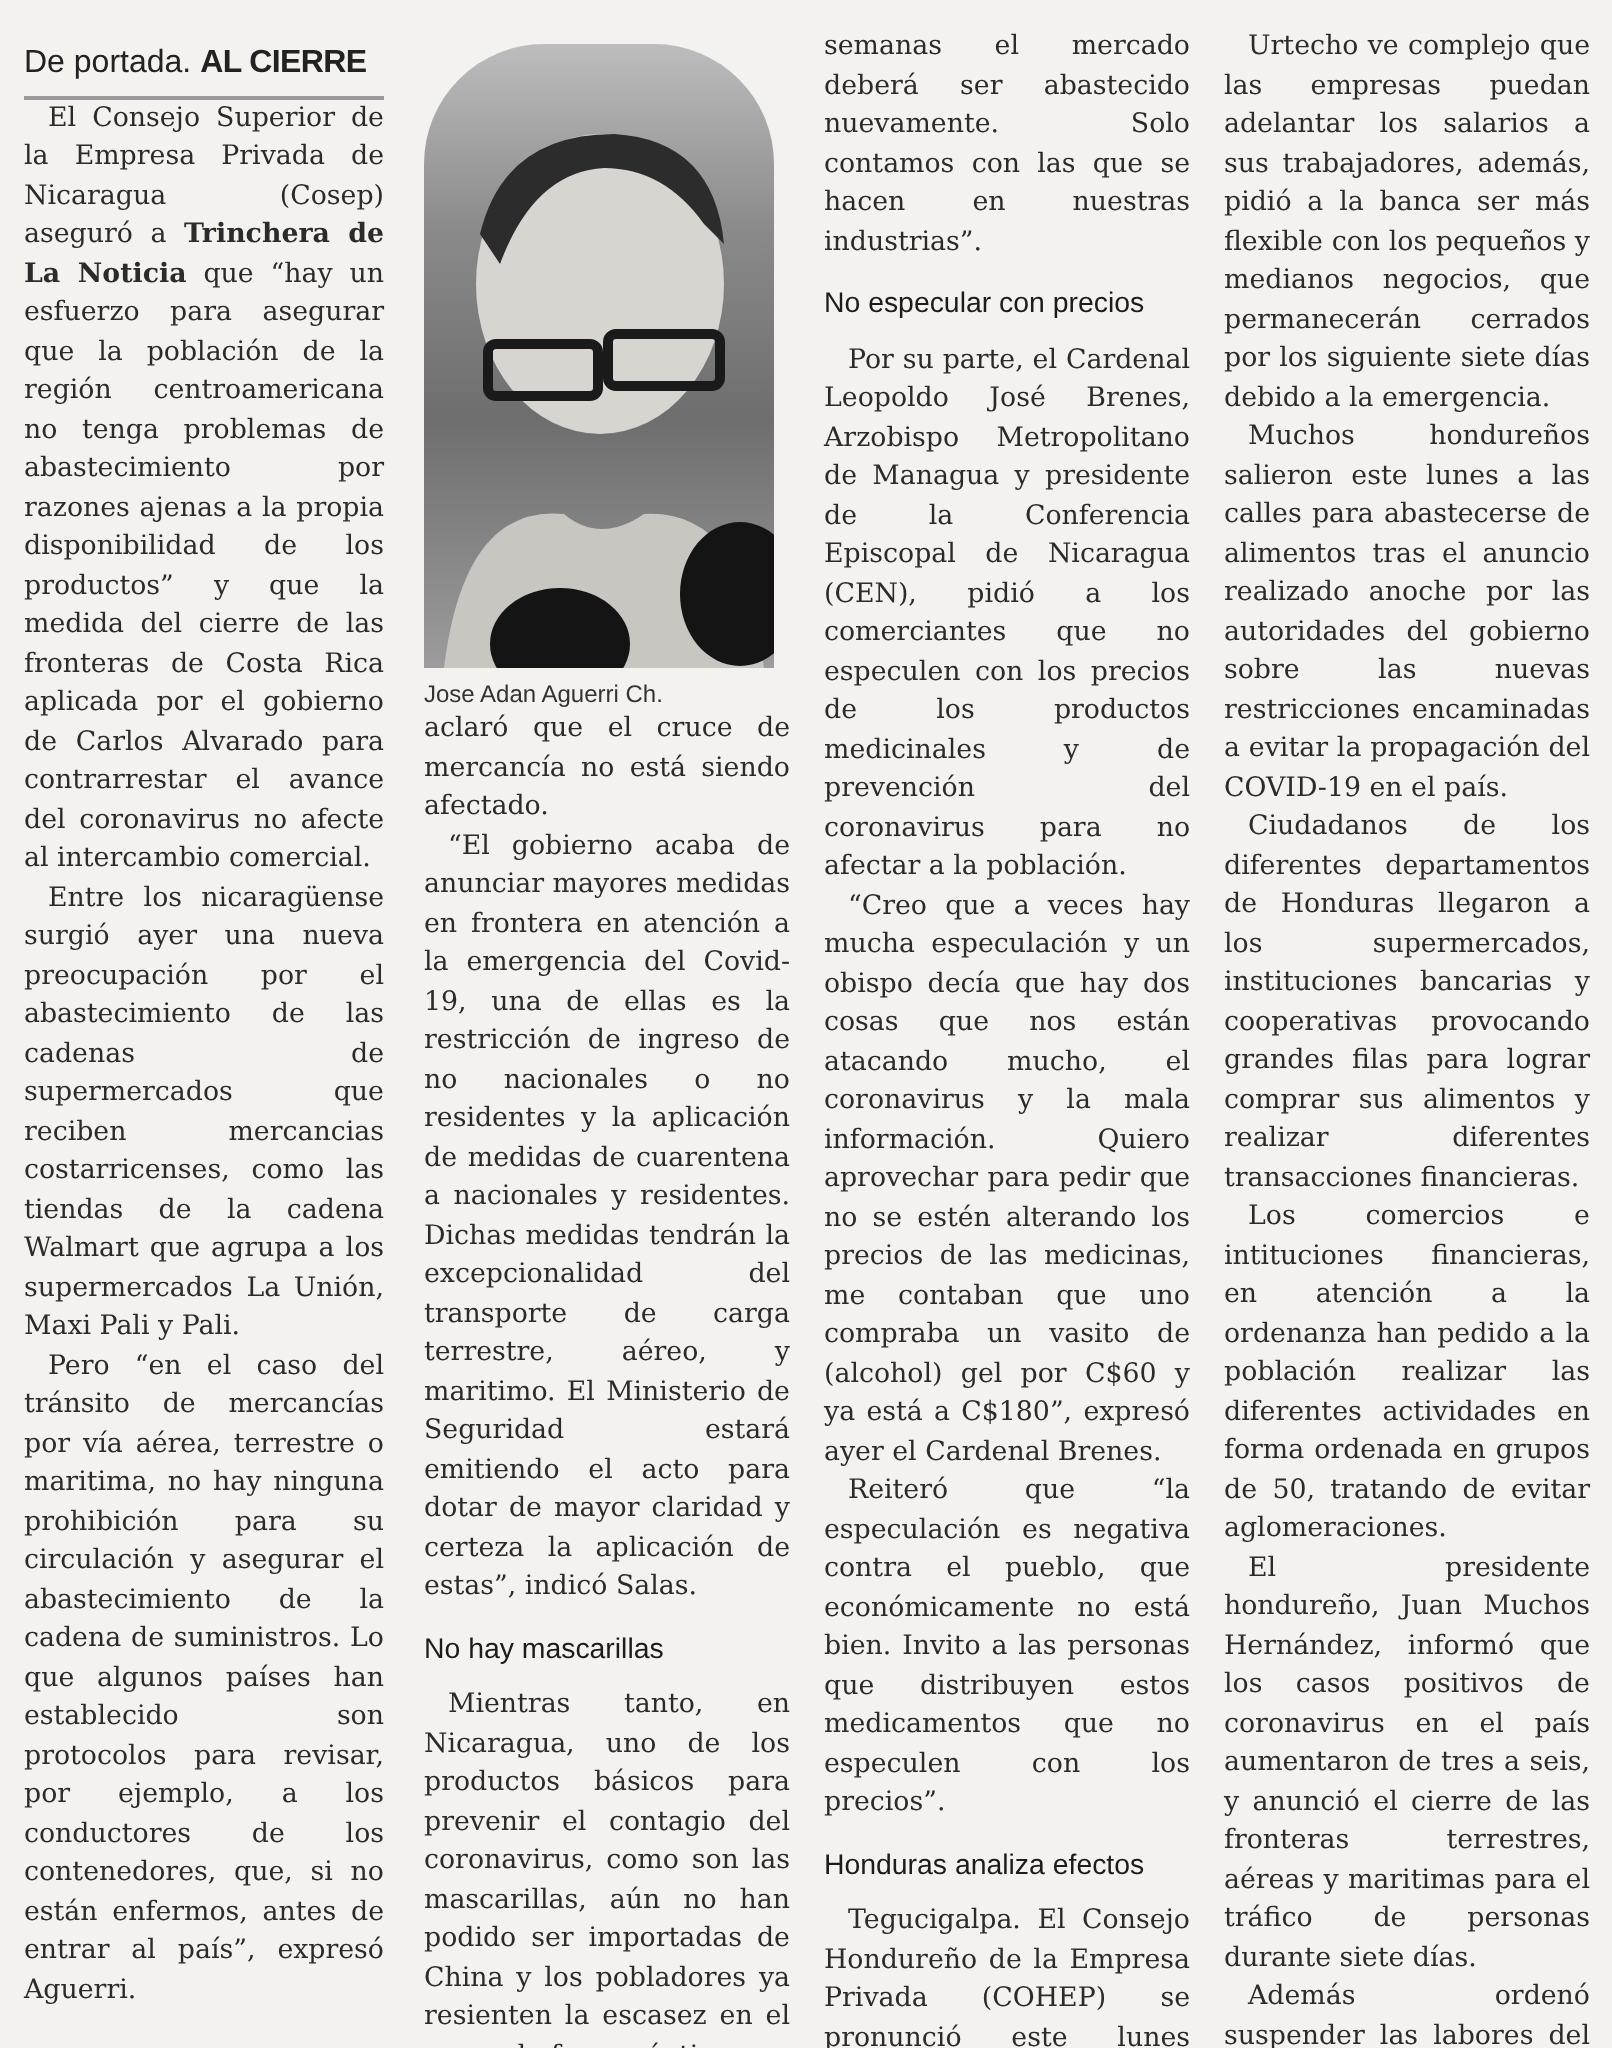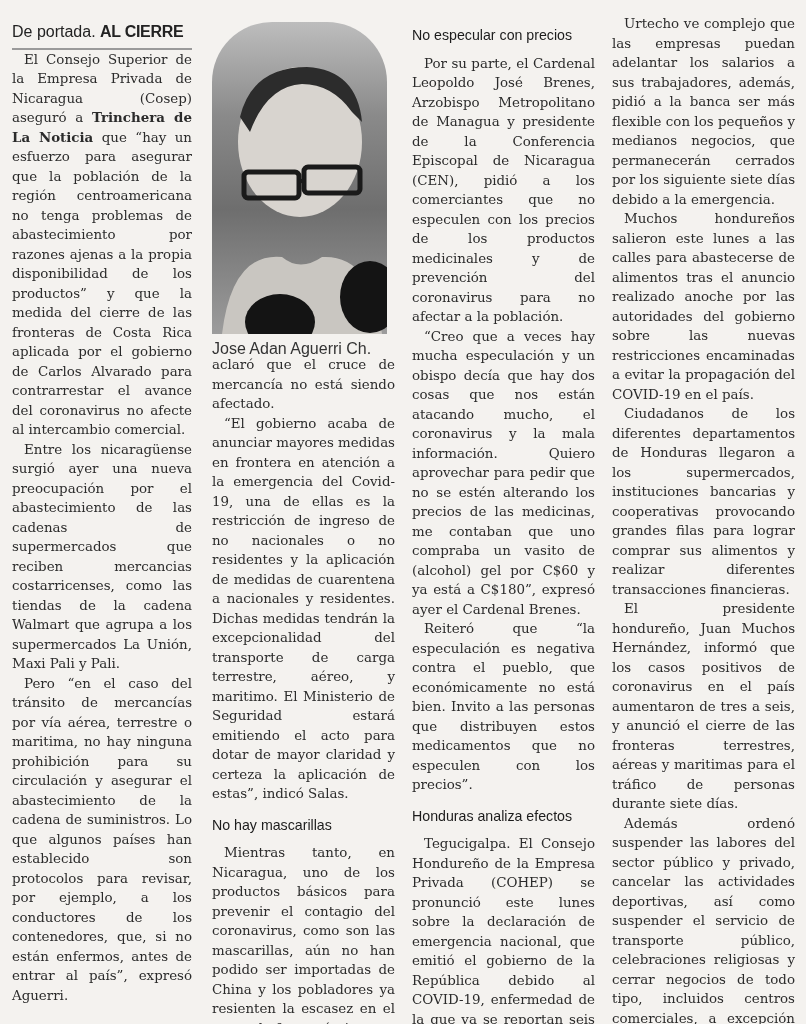--- a/index.html
+++ b/index.html
@@ -37,21 +37,21 @@
     font-weight: 400; font-size: 14.2px; color: #1c1c1c;
     margin: 12px 0 8px 0; text-align: left;
   }
   .photo {
     position: absolute; left: 212px; top: 22px; width: 175px; height: 312px;
     background: linear-gradient(180deg,#bdbdbd 0%,#8a8a8a 30%,#6e6e6e 60%,#9c9c9c 100%);
     border-radius: 60px 60px 0 0; overflow: hidden;
   }
   .caption {
     position: absolute; left: 212px; top: 340px;
-    font-family: "Liberation Sans", sans-serif; font-size: 16px; color: #333;
+    font-family: "Liberation Sans", sans-serif; font-size: 12px; color: #333;
   }
   .c2 .text { position: absolute; top: 355px; left: 0; width: 183px; }
   .strong { font-weight: 700; }
 </style>
 </head>
 <body>
 
 <div class="page">
 
   <div class="col c1">
@@ -83,29 +83,31 @@
     <div class="text">
       <p style="text-indent:0">aclaró que el cruce de mercancía no está siendo afectado.</p>
       <p>“El gobierno acaba de anunciar mayores medidas en frontera en atención a la emergencia del Covid-19, una de ellas es la restricción de ingreso de no nacionales o no residentes y la aplicación de medidas de cuarentena a nacionales y residentes. Dichas medidas tendrán la excepcionalidad del transporte de carga terrestre, aéreo, y maritimo. El Ministerio de Seguridad estará emitiendo el acto para dotar de mayor claridad y certeza la aplicación de estas”, indicó Salas.</p>
       <div class="subhead">No hay mascarillas</div>
       <p>Mientras tanto, en Nicaragua, uno de los productos básicos para prevenir el contagio del coronavirus, como son las mascarillas, aún no han podido ser importadas de China y los pobladores ya resienten la escasez en el mercado farmacéutico.</p>
 
     </div>
   </div>
 
   <div class="col c3" style="padding-top:14px">
+    <p style="text-indent:0">semanas el mercado deberá ser abastecido nuevamente. Solo contamos con las que se hacen en nuestras industrias”.</p>
     <div class="subhead">No especular con precios</div>
     <p>Por su parte, el Cardenal Leopoldo José Brenes, Arzobispo Metropolitano de Managua y presidente de la Conferencia Episcopal de Nicaragua (CEN), pidió a los comerciantes que no especulen con los precios de los productos medicinales y de prevención del coronavirus para no afectar a la población.</p>
     <p>“Creo que a veces hay mucha especulación y un obispo decía que hay dos cosas que nos están atacando mucho, el coronavirus y la mala información. Quiero aprovechar para pedir que no se estén alterando los precios de las medicinas, me contaban que uno compraba un vasito de (alcohol) gel por C$60 y ya está a C$180”, expresó ayer el Cardenal Brenes.</p>
     <p>Reiteró que “la especulación es negativa contra el pueblo, que económicamente no está bien. Invito a las personas que distribuyen estos medicamentos que no especulen con los precios”.</p>
     <div class="subhead">Honduras analiza efectos</div>
     <p>Tegucigalpa. El Consejo Hondureño de la Empresa Privada (COHEP) se pronunció este lunes sobre la declaración de emergencia nacional, que emitió el gobierno de la República debido al COVID-19, enfermedad de la que ya se reportan seis casos.</p>
 
   </div>
 
   <div class="col c4" style="padding-top:14px">
     <p>Urtecho ve complejo que las empresas puedan adelantar los salarios a sus trabajadores, además, pidió a la banca ser más flexible con los pequeños y medianos negocios, que permanecerán cerrados por los siguiente siete días debido a la emergencia.</p>
     <p>Muchos hondureños salieron este lunes a las calles para abastecerse de alimentos tras el anuncio realizado anoche por las autoridades del gobierno sobre las nuevas restricciones encaminadas a evitar la propagación del COVID-19 en el país.</p>
     <p>Ciudadanos de los diferentes departamentos de Honduras llegaron a los supermercados, instituciones bancarias y cooperativas provocando grandes filas para lograr comprar sus alimentos y realizar diferentes transacciones financieras.</p>
+    <p>Los comercios e intituciones financieras, en atención a la ordenanza han pedido a la población realizar las diferentes actividades en forma ordenada en grupos de 50, tratando de evitar aglomeraciones.</p>
     <p>El presidente hondureño, Juan Muchos Hernández, informó que los casos positivos de coronavirus en el país aumentaron de tres a seis, y anunció el cierre de las fronteras terrestres, aéreas y maritimas para el tráfico de personas durante siete días.</p>
     <p>Además ordenó suspender las labores del sector público y privado, cancelar las actividades deportivas, así como suspender el servicio de transporte público, celebraciones religiosas y cerrar negocios de todo tipo, incluidos centros comerciales, a excepción de supermercados, mercados, pulperias, farmacias, hospitales, hoteles, gasolineras y la banca privada. (Fuente La Tribuna).</p>
   </div>
 </div>
 
 </body></html>

